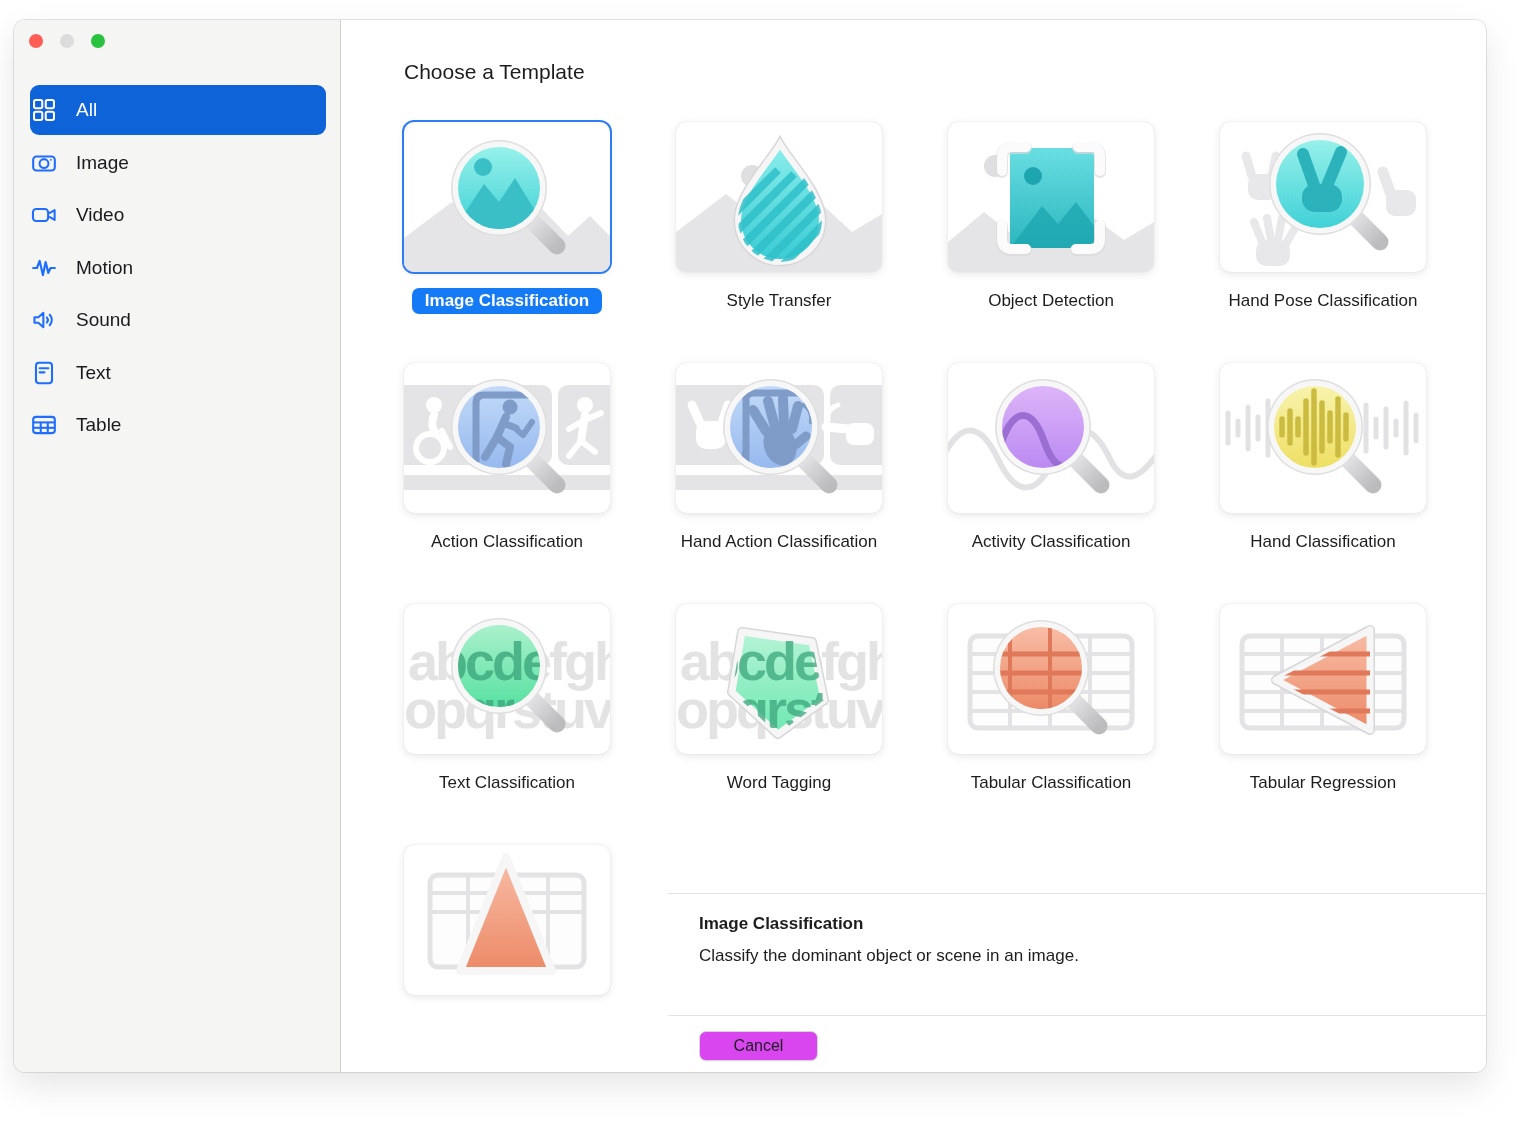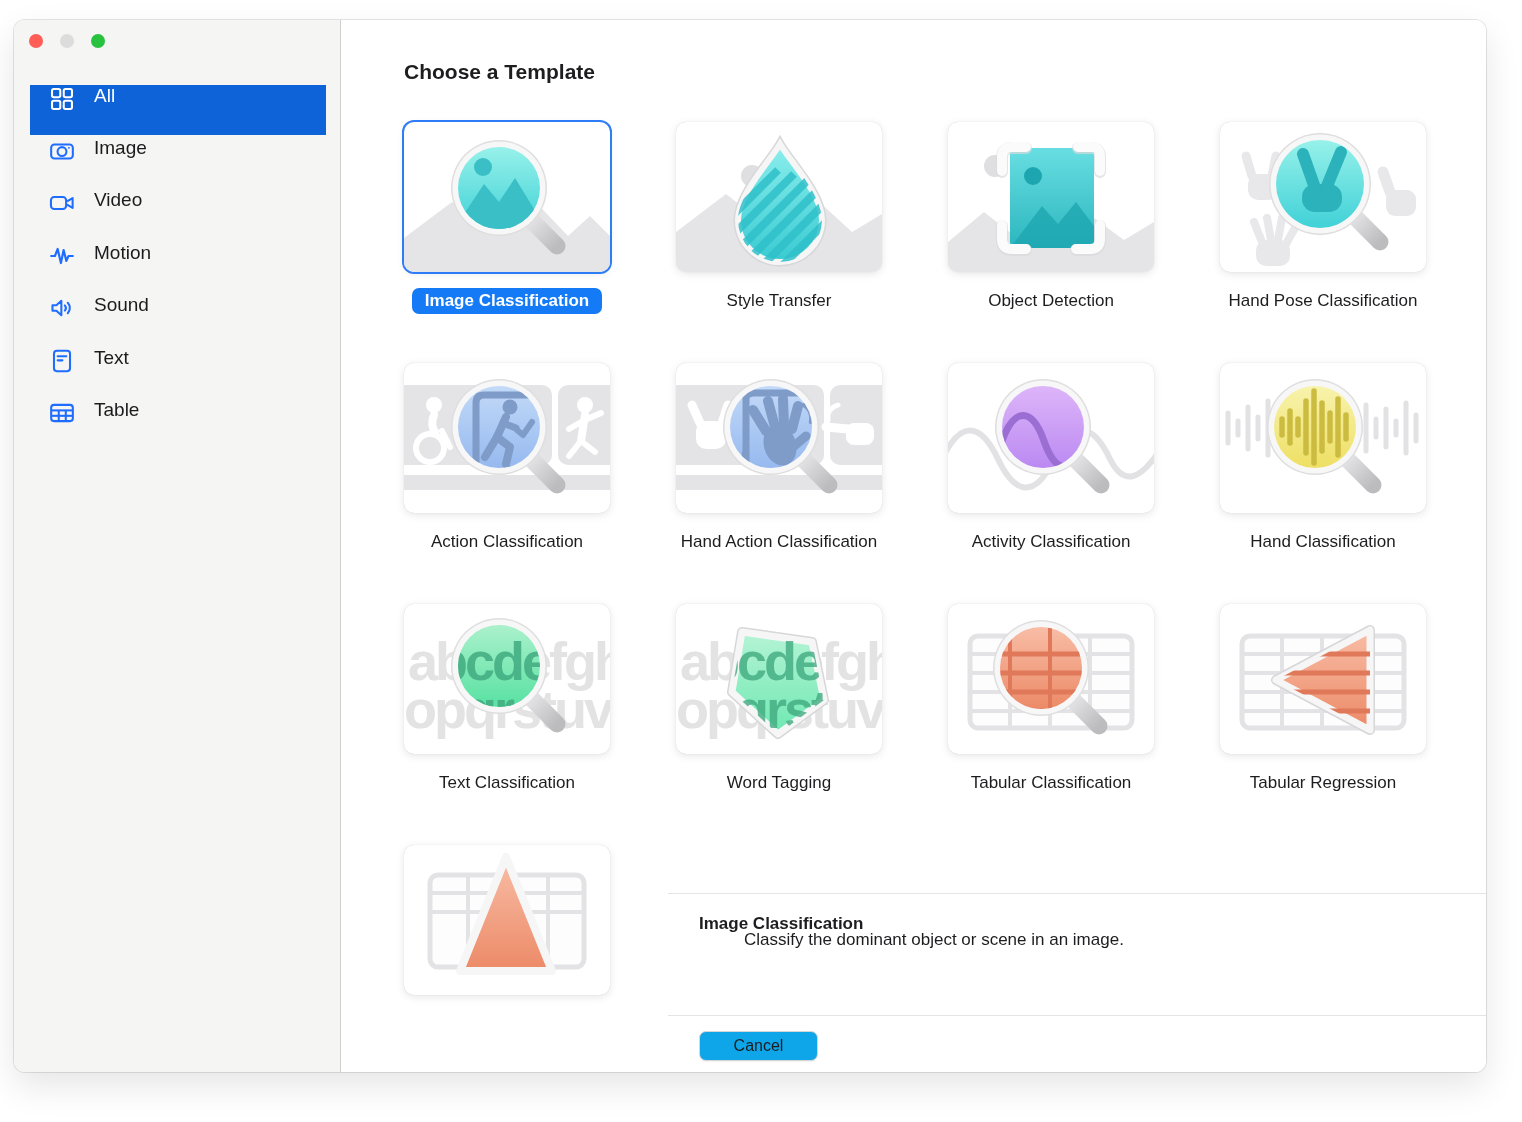--- a/index.html
+++ b/index.html
@@ -11,52 +11,52 @@
 
   
   .sidebar { position:absolute; left:0; top:0; width:327px; height:100%;
     background:#f5f5f3; border-right:1px solid #cfcfcd; }
   .traffic { position:absolute; left:15px; top:14px; display:flex; gap:17px; }
   .tl { width:14px; height:14px; border-radius:50%; }
   .tl.close { background:#ff5d55; }
   .tl.min   { background:#dcdcdc; }
   .tl.zoom  { background:#29c23f; }
   .side-list { position:absolute; left:16px; top:64px; width:296px; }
-  .side-item { height:52.5px; display:flex; align-items:flex-start; padding-left:18px;
-    color:#1b1b1d; font-size:19px; border-radius:0; }
+  .side-item { height:52.5px; display:flex; align-items:center; 
+    color:#1b1b1d; font-size:19px; border-radius:9px; }
   .side-item .icn { width:28px; height:28px; display:flex; align-items:center;
     justify-content:center; color:#1f6dff; margin-right:18px; flex:0 0 28px; }
   .side-item.selected { background:#0f63d9; color:#ffffff; height:50px; margin:1px 0 1.5px 0; }
   .side-item.selected .icn { color:#ffffff; }
   .side-item svg { width:26px; height:26px; }
 
   
   .main { position:absolute; left:327px; top:0; right:0; bottom:0; background:#fff; }
-  .main-title { position:absolute; left:63px; top:40px; font-size:21px; font-weight:700; }
+  .main-title { position:absolute; left:63px; top:40px; font-size:21px; font-weight:400; }
   .grid { position:absolute; left:63px; top:102px; width:1022px;
     display:grid; grid-template-columns:repeat(4,206px); column-gap:66px; row-gap:48px; }
   .cell { width:206px; }
   .card { width:206px; height:150px; background:#fff; border-radius:10px; overflow:hidden;
     box-shadow:0 0 1px rgba(0,0,0,.18), 0 2px 8px rgba(0,0,0,.10); position:relative; }
   .card.selected { box-shadow:0 0 0 2px #2e7cf6, 0 2px 8px rgba(0,0,0,.08); }
   .card svg { display:block; }
   .lblrow { margin-top:15px; height:28px; display:flex; justify-content:center; align-items:center; }
   .lbl { font-size:17px; color:#1d1d1f; white-space:nowrap; }
   .lbl.pill { background:#157af5; color:#fff; font-weight:700; padding:3px 13px; border-radius:7px; }
 
   
   .panel { position:absolute; left:327px; right:0; top:873px; bottom:0; background:#fff;
     border-top:1px solid #e4e4e4; z-index:5; }
   .detail-title { position:absolute; left:31px; top:20px; font-size:17px; font-weight:700; }
-  .detail-desc  { position:absolute; left:31px; top:36px; font-size:17px;margin-left:45px; }
+  .detail-desc  { position:absolute; left:31px; top:52px; font-size:17px; }
   .panel-divider { position:absolute; left:0; right:0; top:121px; height:1px; background:#e4e4e4; }
   .btn { position:absolute; top:137px; height:30px; border-radius:7px; font-size:16px;
     display:flex; align-items:center; justify-content:center;
     font-family:"Liberation Sans", sans-serif; }
-  .btn-cancel { left:31px; width:119px; background:#0ea5e9; border:1px solid #d6d6d6;
+  .btn-cancel { left:31px; width:119px; background:#d946ef; border:1px solid #d6d6d6;
     color:#1d1d1f; box-shadow:0 1px 1px rgba(0,0,0,.05); }
 </style>
 </head>
 <body>
 
 <svg width="0" height="0" style="position:absolute" aria-hidden="true">
   <defs>
     <linearGradient id="gHandle" x1="0" y1="0" x2="1" y2="1">
       <stop offset="0" stop-color="#e2e2e4"></stop>
         <stop offset="1" stop-color="#bcbcbf"></stop>

